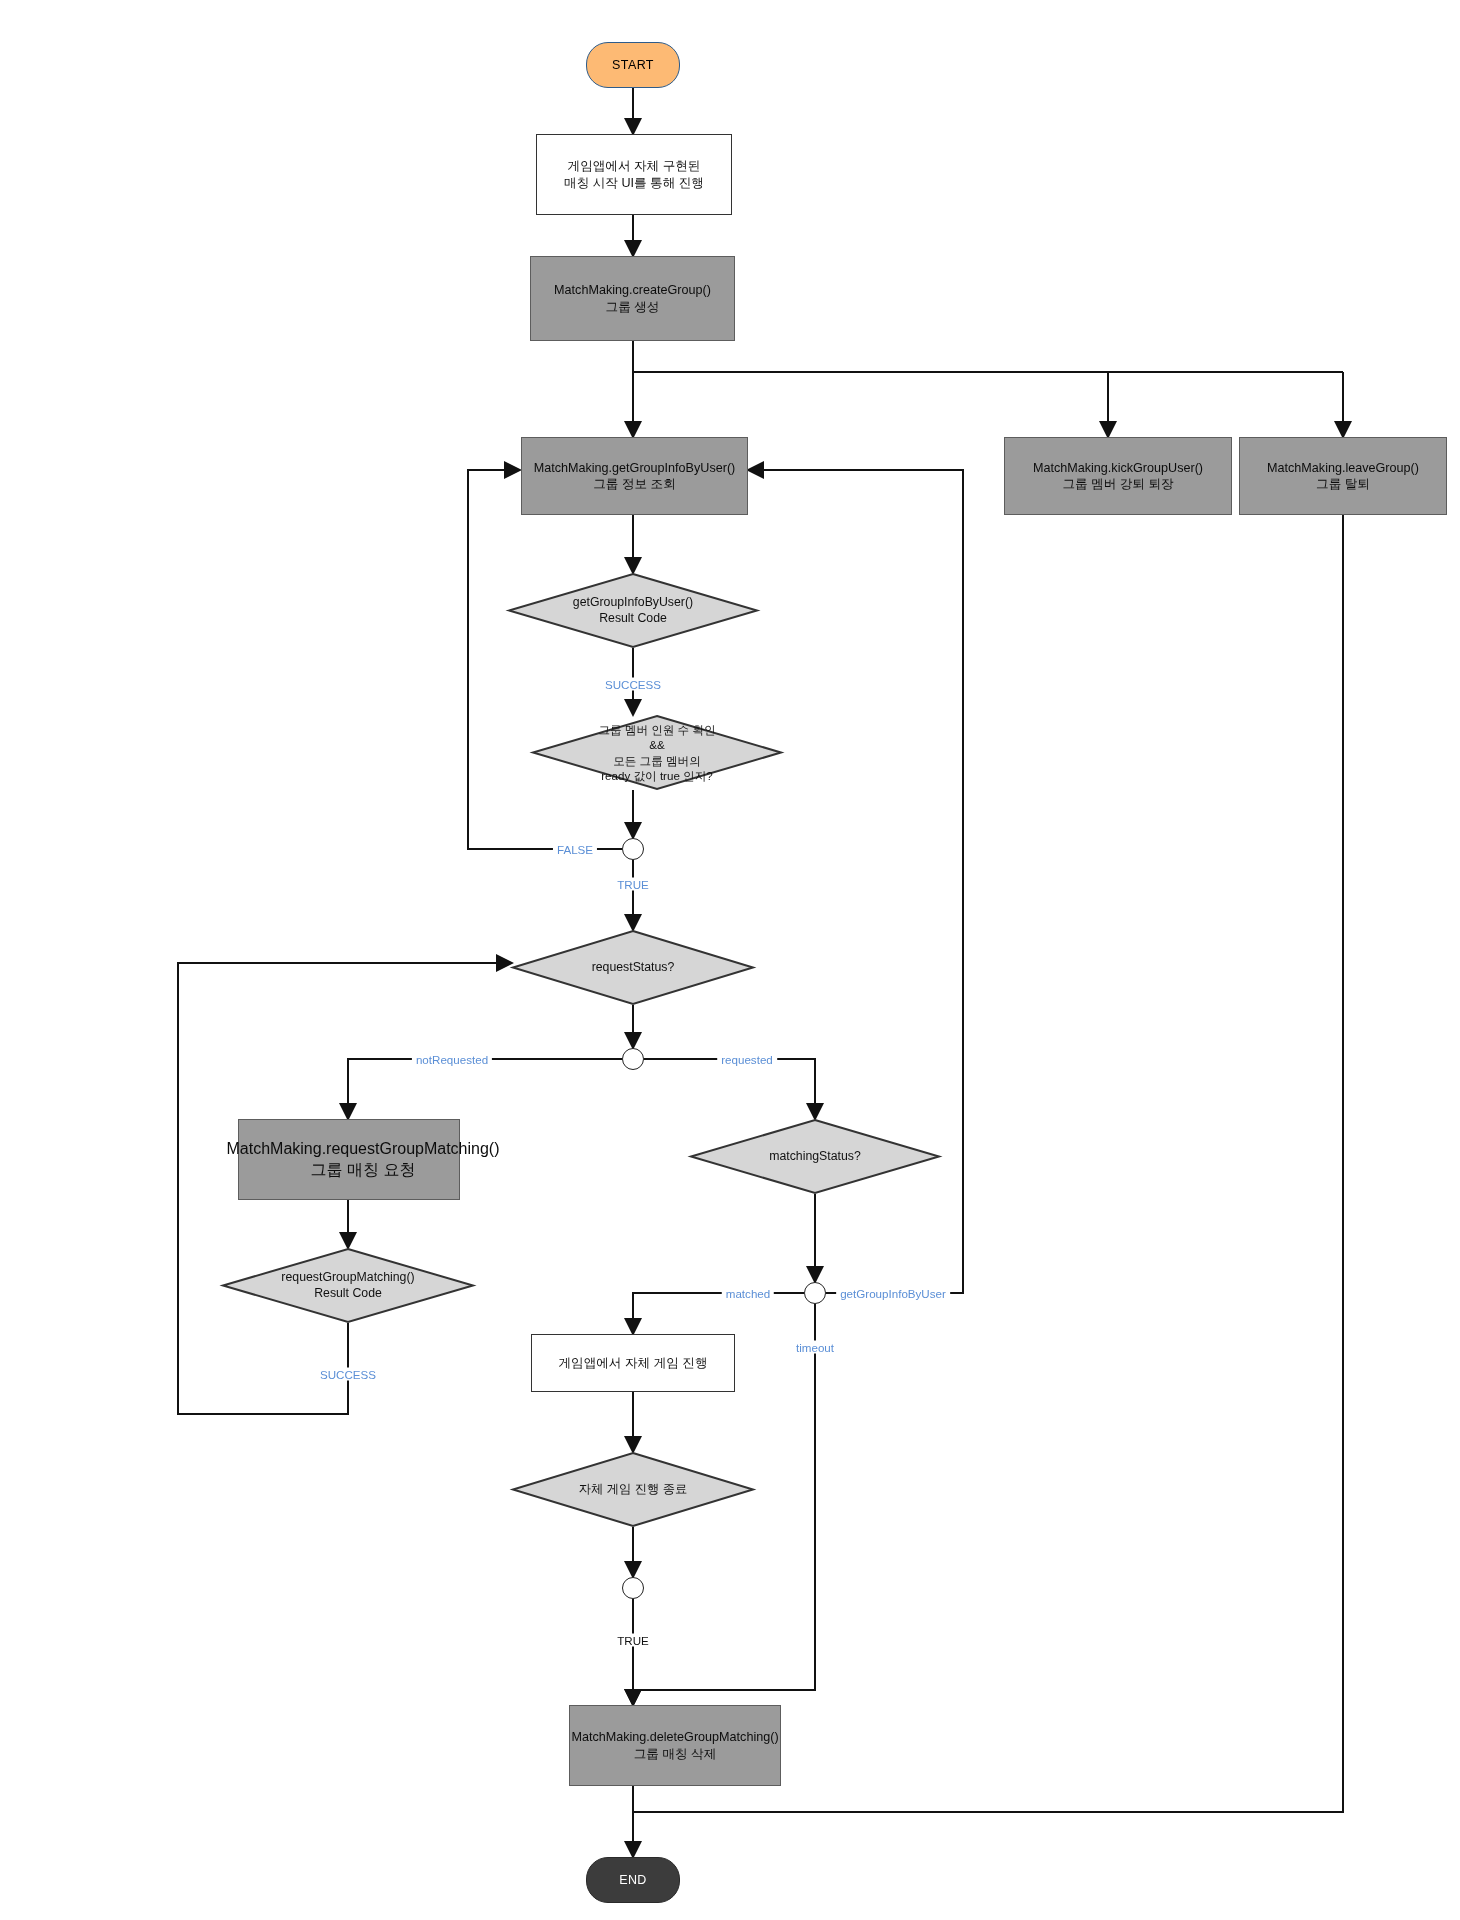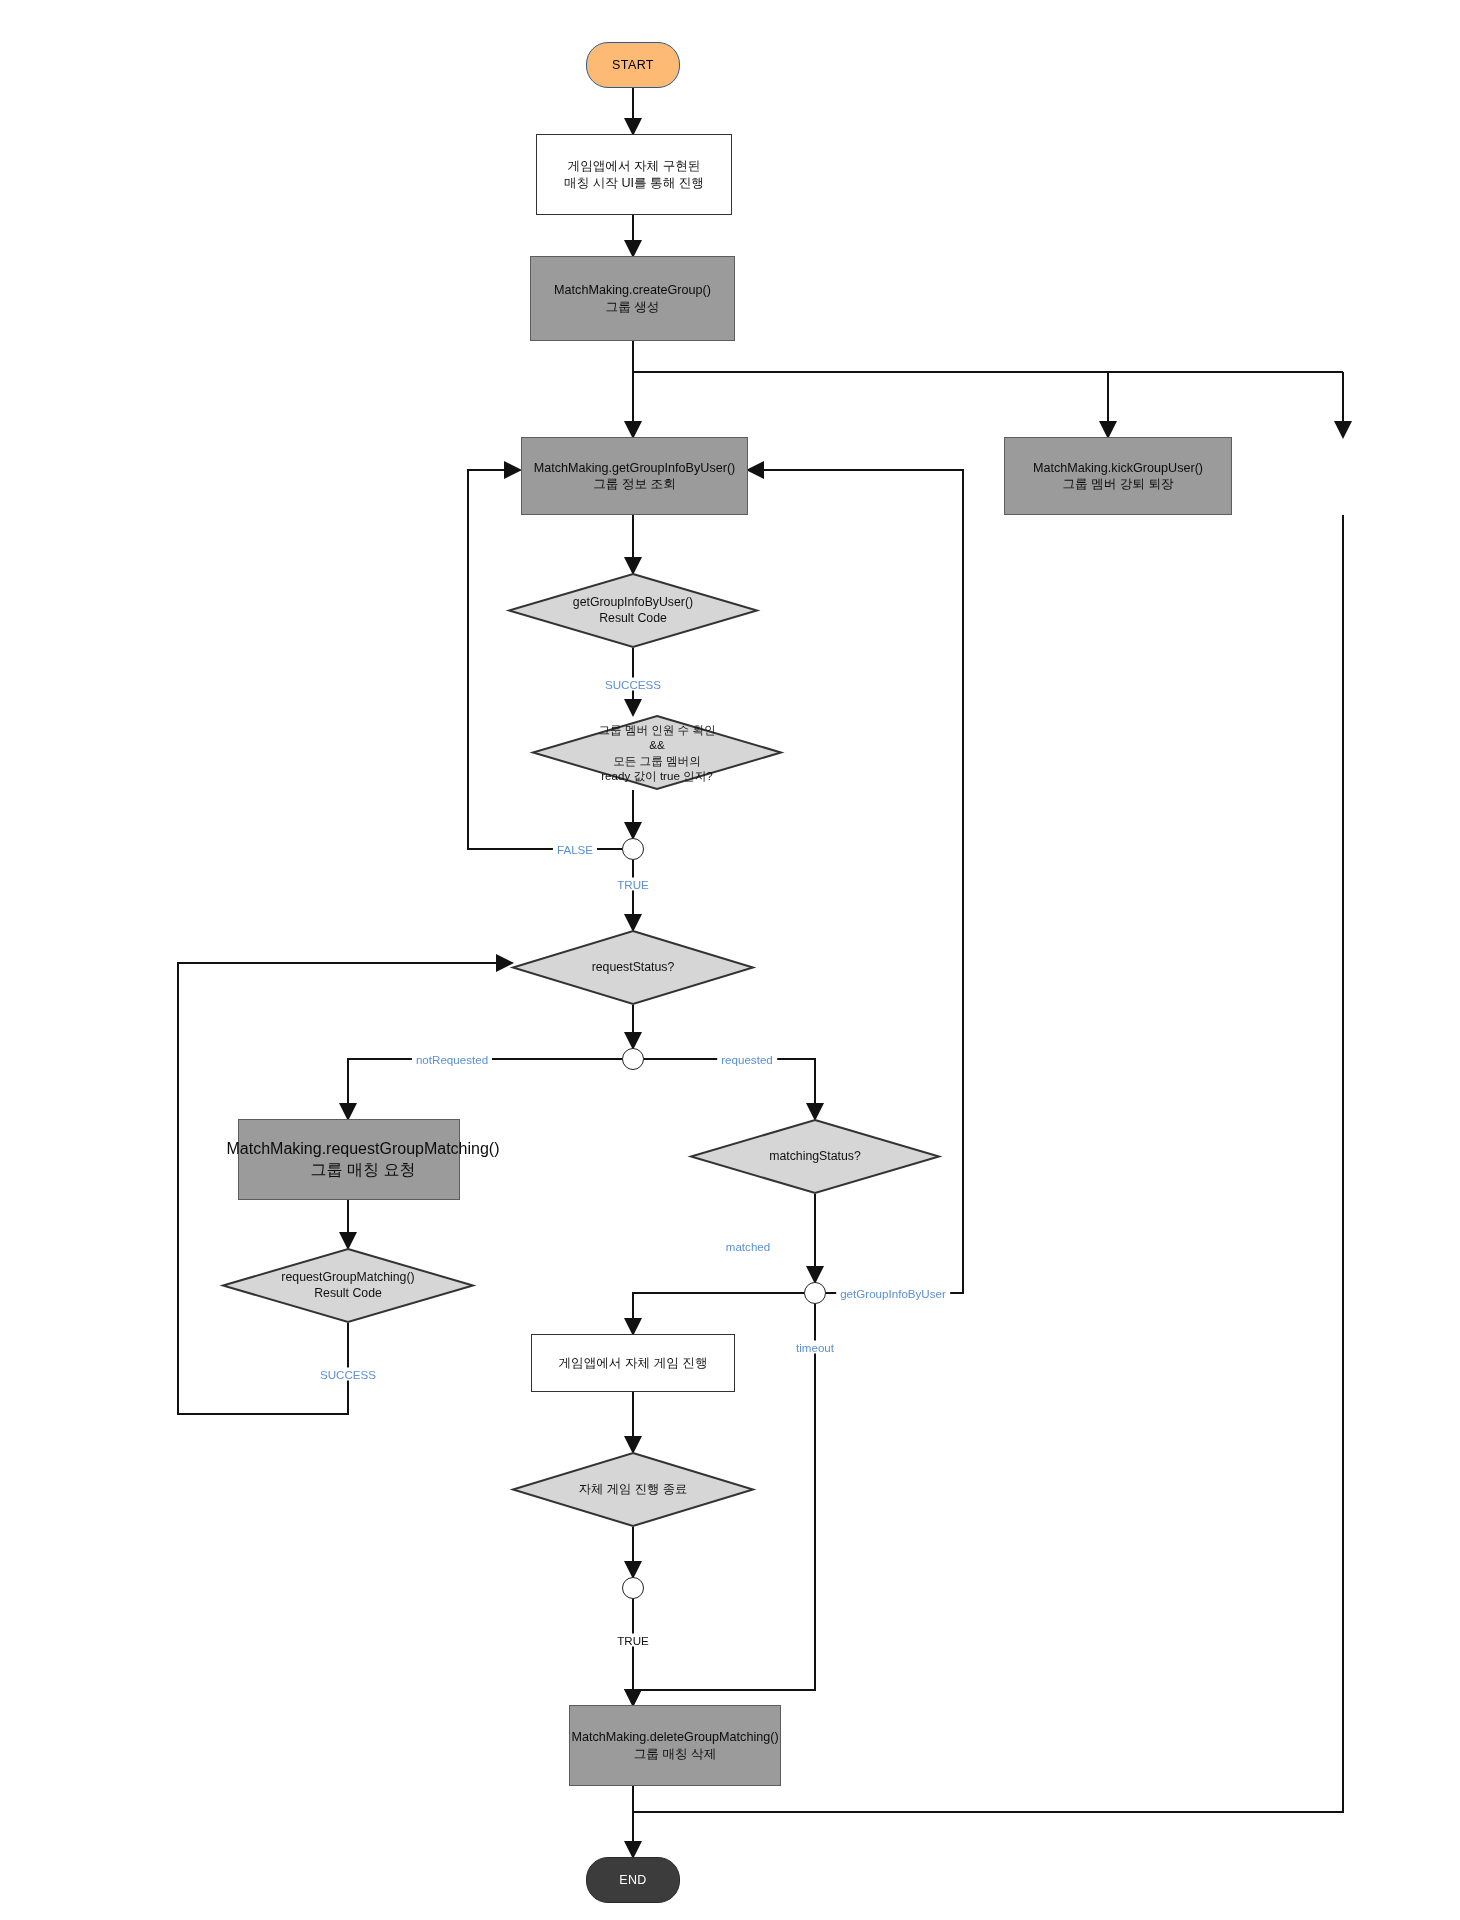--- a/index.html
+++ b/index.html
@@ -102,20 +102,24 @@
   <div class="node api" style="left:521px;top:437px;width:227px;height:78px;">
     <span style="white-space:pre-line;">MatchMaking.getGroupInfoByUser()
 그룹 정보 조회</span>
   </div>
 
   <div class="node api" style="left:1004px;top:437px;width:228px;height:78px;">
     <span style="white-space:pre-line;">MatchMaking.kickGroupUser()
 그룹 멤버 강퇴 퇴장</span>
   </div>
 
+  <div class="node api" style="left:1239px;top:437px;width:208px;height:78px;">
+    <span style="white-space:pre-line;">MatchMaking.leaveGroup()
+그룹 탈퇴</span>
+  </div>
 
   <div class="dec-wrap" style="left:508px;top:573px;width:250px;height:75px;">
     <svg width="250" height="75" viewBox="0 0 250 75">
       <polygon points="125,1 249,37.5 125,74 1,37.5" fill="#d6d6d6" stroke="#333" stroke-width="2"></polygon>
     </svg>
     <div class="dec-label" style="white-space:pre-line;">getGroupInfoByUser()
 Result Code</div>
   </div>
 
   <div class="dec-wrap" style="left:532px;top:715px;width:250px;height:75px;text-decoration:underline;">
@@ -179,18 +183,18 @@
   <div class="knot" style="left:633px;top:1059px;"></div>
   <div class="knot" style="left:815px;top:1293px;"></div>
   <div class="knot" style="left:633px;top:1588px;"></div>
 
   <div class="edgelbl" style="left:633px;top:684px;">SUCCESS</div>
   <div class="edgelbl" style="left:575px;top:849px;">FALSE</div>
   <div class="edgelbl" style="left:633px;top:884px;">TRUE</div>
   <div class="edgelbl" style="left:452px;top:1059px;">notRequested</div>
   <div class="edgelbl" style="left:747px;top:1059px;">requested</div>
   <div class="edgelbl" style="left:348px;top:1374px;">SUCCESS</div>
-  <div class="edgelbl" style="left:748px;top:1246px;">matched</div>
+  <div class="edgelbl" style="left:748px;top:1293px;">matched</div>
   <div class="edgelbl" style="left:893px;top:1293px;">getGroupInfoByUser</div>
   <div class="edgelbl" style="left:815px;top:1347px;">timeout</div>
   <div class="edgelbl dark" style="left:633px;top:1640px;">TRUE</div>
 
 </div>
 
 </body></html>

